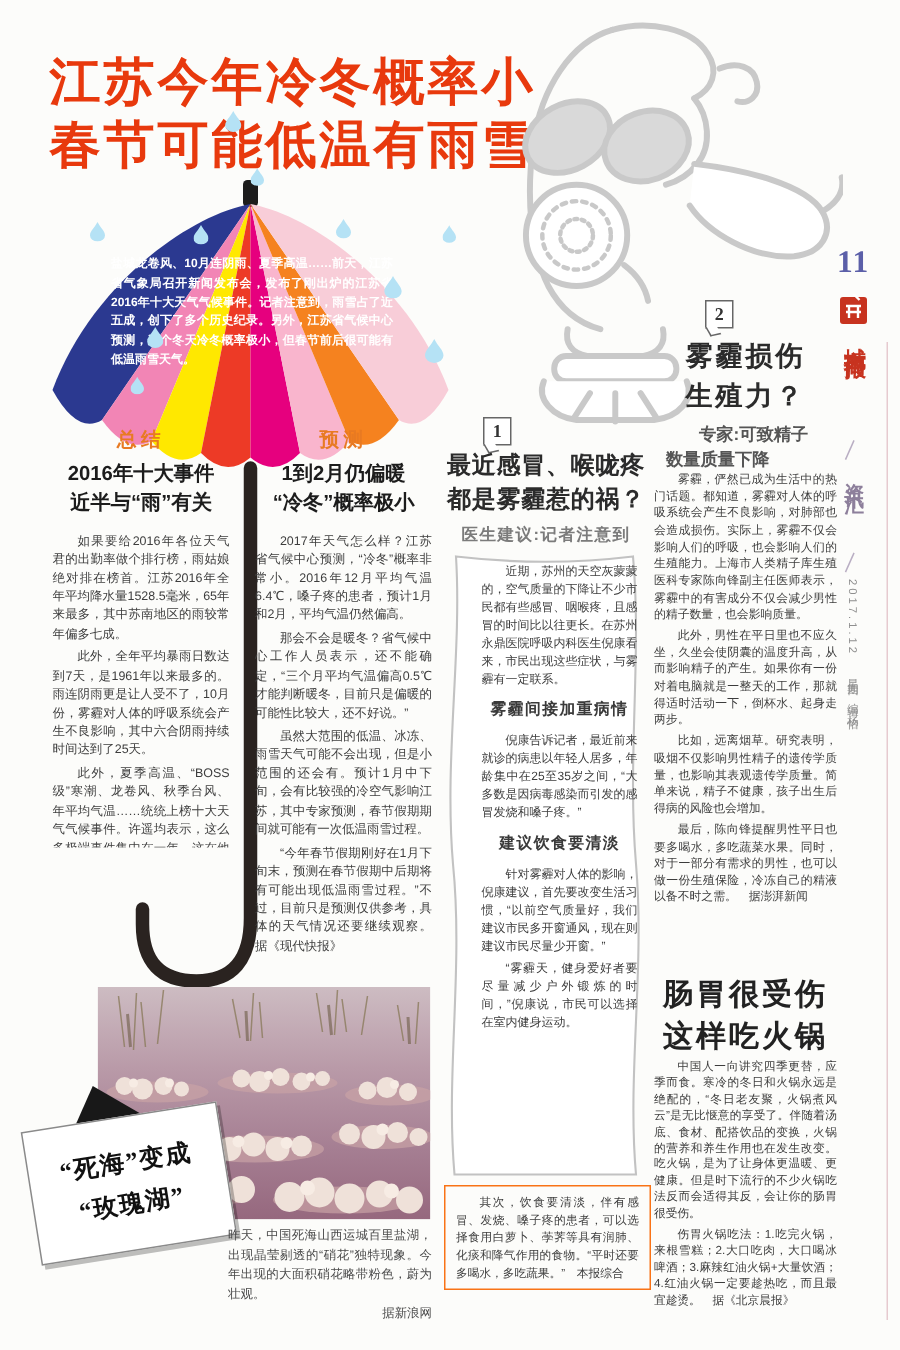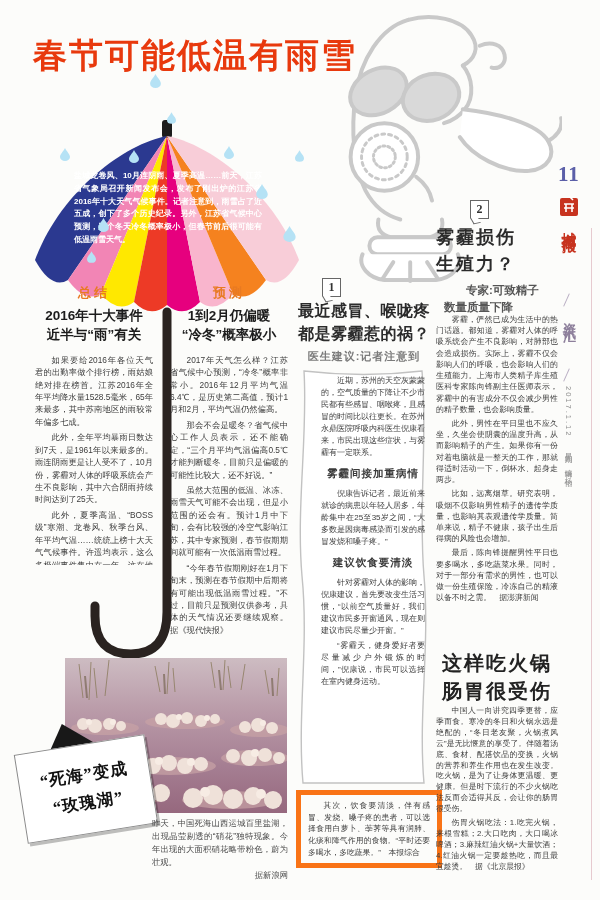--- a/index.html
+++ b/index.html
@@ -40,25 +40,25 @@
   .art1-headline{position:absolute;left:292px;top:300px;width:144px;text-align:center;
         font-family:"Liberation Serif",serif;font-weight:bold;font-size:16px;color:#2b2b2b;line-height:1.42;letter-spacing:.5px;}
   .art1-subhead{position:absolute;left:292px;top:349px;width:144px;text-align:center;font-size:11px;
         font-weight:bold;color:#7b7b7b;letter-spacing:1px;}
   .scroll-panel{position:absolute;left:294px;top:366px;width:140px;height:422px;}
   .scroll-panel .inner{position:absolute;left:10px;top:9px;width:121px;height:404px;overflow:hidden;
         font-size:8px;line-height:1.5;text-align:justify;color:#3d3d3d;}
   .scroll-panel .inner p{margin:0 0 3px;text-indent:2em;padding-left:17px;}
   .sec-title{font-size:10.5px;font-weight:bold;color:#3a3a3a;text-align:center;text-indent:0!important;
         margin:7px 0 6px!important;letter-spacing:1px;}
-  .boxed-para{position:absolute;left:296px;top:790px;width:122px;height:58px;border:5px solid #f97316;
+  .boxed-para{position:absolute;left:296px;top:790px;width:122px;height:58px;border:1px solid #f97316;
         padding:5px 7px;font-size:7.8px;line-height:1.5;text-align:justify;color:#3d3d3d;overflow:hidden;}
   .boxed-para .ind{text-indent:2em;}
   
-  .art2-headline{position:absolute;left:436px;top:224px;width:122px;text-align:left;
+  .art2-headline{position:absolute;left:436px;top:224px;width:122px;text-align:center;
         font-family:"Liberation Serif",serif;font-weight:bold;font-size:18px;color:#2b2b2b;line-height:1.5;letter-spacing:2px;}
   .art2-subhead{position:absolute;left:436px;top:282px;width:122px;font-size:11.5px;font-weight:bold;color:#555;line-height:1.45;}
   .art2-subhead .l1{padding-left:30px;}
   .art2-subhead .l2{padding-left:8px;}
   .art2-body{left:436px;top:314px;width:122px;height:332px;font-size:7.9px;line-height:1.42;}
   .art3-headline{position:absolute;left:434px;top:650px;width:126px;text-align:center;
         font-family:"Liberation Serif",serif;font-weight:bold;font-size:20px;color:#222;line-height:1.38;letter-spacing:2px;}
   .art3-body{left:436px;top:706px;width:122px;height:186px;font-size:7.8px;line-height:1.4;}
   
   .page-number{position:absolute;left:558px;top:162px;font-family:"Liberation Serif",serif;font-weight:bold;
@@ -72,20 +72,21 @@
   .issue-meta{position:absolute;left:563px;top:386px;font-size:7.5px;color:#8f8f8f;letter-spacing:2px;}
   .edge-rule{position:absolute;left:591px;top:228px;width:1px;height:652px;background:#e6cacf;}
   .gasmask{position:absolute;left:312px;top:6px;width:250px;height:278px;}
 </style>
 </head>
 <body>
 
 <div class="page">
 
   <div class="main-headline">
+    <div>江苏今年冷冬概率小</div>
     <div>春节可能低温有雨雪</div>
   </div>
 
   <svg class="gasmask" viewBox="0 0 250 280">
     <g fill="none" stroke="#c9c9c9" stroke-width="4" stroke-linecap="round" stroke-linejoin="round">
       <path d="M96,14 C68,22 48,54 43,90 C38,126 41,162 53,186 C61,201 73,211 88,215"></path>
       <path d="M96,14 C120,7 150,13 160,30 C168,42 163,54 151,60"></path>
       <path d="M151,60 C161,72 163,92 153,104 C147,112 139,116 132,118"></path>
       <ellipse cx="66" cy="86" rx="30" ry="22" transform="rotate(-28 66 86)" fill="#d9d9d9"></ellipse>
       <ellipse cx="119" cy="92" rx="29" ry="23" transform="rotate(-20 119 92)" fill="#d9d9d9"></ellipse>
@@ -160,21 +161,21 @@
     <p>此外，全年平均暴雨日数达到7天，是1961年以来最多的。雨连阴雨更是让人受不了，10月份，雾霾对人体的呼吸系统会产生不良影响，其中六合阴雨持续时间达到了25天。</p>
     <p>此外，夏季高温、“BOSS级”寒潮、龙卷风、秋季台风、年平均气温……统统上榜十大天气气候事件。许遥均表示，这么多极端事件集中在一年，这在他的工作生涯中都很罕见。他分析，一是全球变暖的大背景，此外，厄尔尼诺次年，整个大气环境产生新的调整，也容易发生极端事件。</p>
   </div>
 
   <div class="col body-sm" style="left:170px;top:283px;width:118px;height:372px;">
     <div class="col-label">预测</div>
     <div class="col-title">
       <div>1到2月仍偏暖</div>
       <div>“冷冬”概率极小</div>
     </div>
-    <p>2017年天气怎么样？江苏省气候中心预测，“冷冬”概率非常小。2016年12月平均气温6.4℃，是历史第二高值，预计1月和2月，平均气温仍然偏高。</p>
+    <p>2017年天气怎么样？江苏省气候中心预测，“冷冬”概率非常小。2016年12月平均气温6.4℃，嗓子疼的患者，预计1月和2月，平均气温仍然偏高。</p>
     <p>那会不会是暖冬？省气候中心工作人员表示，还不能确定，“三个月平均气温偏高0.5℃才能判断暖冬，目前只是偏暖的可能性比较大，还不好说。”</p>
     <p>虽然大范围的低温、冰冻、雨雪天气可能不会出现，但是小范围的还会有。预计1月中下旬，会有比较强的冷空气影响江苏，其中专家预测，春节假期期间就可能有一次低温雨雪过程。</p>
     <p>“今年春节假期刚好在1月下旬末，预测在春节假期中后期将有可能出现低温雨雪过程。”不过，目前只是预测仅供参考，具体的天气情况还要继续观察。　据《现代快报》</p>
   </div>
 
   <div class="photo">
     <svg viewBox="0 0 222 155" width="222" height="155">
       <defs>
         <linearGradient id="lakebg" x1="0" y1="0" x2="0" y2="1">
           <stop offset="0" stop-color="#cdbcc2"></stop>
@@ -302,22 +303,22 @@
     <div class="l2">数量质量下降</div>
   </div>
   <div class="col art2-body">
     <p>雾霾，俨然已成为生活中的热门话题。都知道，雾霾对人体的呼吸系统会产生不良影响，对肺部也会造成损伤。实际上，雾霾不仅会影响人们的呼吸，也会影响人们的生殖能力。上海市人类精子库生殖医科专家陈向锋副主任医师表示，雾霾中的有害成分不仅会减少男性的精子数量，也会影响质量。</p>
     <p>此外，男性在平日里也不应久坐，久坐会使阴囊的温度升高，从而影响精子的产生。如果你有一份对着电脑就是一整天的工作，那就得适时活动一下，倒杯水、起身走两步。</p>
     <p>比如，远离烟草。研究表明，吸烟不仅影响男性精子的遗传学质量，也影响其表观遗传学质量。简单来说，精子不健康，孩子出生后得病的风险也会增加。</p>
     <p>最后，陈向锋提醒男性平日也要多喝水，多吃蔬菜水果。同时，对于一部分有需求的男性，也可以做一份生殖保险，冷冻自己的精液以备不时之需。　据澎湃新闻</p>
   </div>
 
   <div class="art3-headline">
+    <div>肠胃很受伤</div>
     <div>这样吃火锅</div>
-    <div>肠胃很受伤</div>
   </div>
   <div class="col art3-body">
     <p>中国人一向讲究四季更替，应季而食。寒冷的冬日和火锅永远是绝配的，“冬日老友聚，火锅煮风云”是无比惬意的享受了。伴随着汤底、食材、配搭饮品的变换，火锅的营养和养生作用也在发生改变。吃火锅，是为了让身体更温暖、更健康。但是时下流行的不少火锅吃法反而会适得其反，会让你的肠胃很受伤。</p>
     <p>伤胃火锅吃法：1.吃完火锅，来根雪糕；2.大口吃肉，大口喝冰啤酒；3.麻辣红油火锅+大量饮酒；4.红油火锅一定要趁热吃，而且最宜趁烫。　据《北京晨报》</p>
   </div>
 
   <div class="page-number">11</div>
   <svg class="brand-logo" width="18" height="20" viewBox="0 0 18 20">
     <rect x="0" y="2" width="18" height="18" rx="2" fill="#c7331f"></rect>
     <path d="M9,0 L13,4 M4,8 h10 M4,12 h10 M6,8 v8 M12,8 v8" stroke="#fff" stroke-width="1.6" fill="none"></path>

